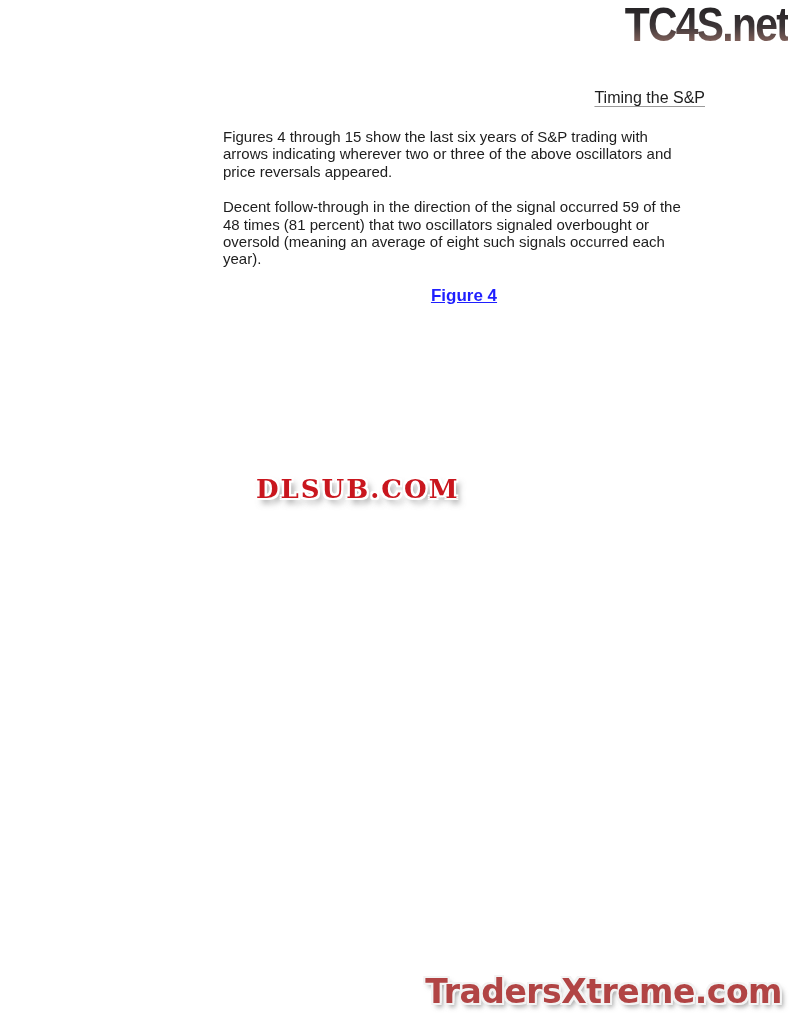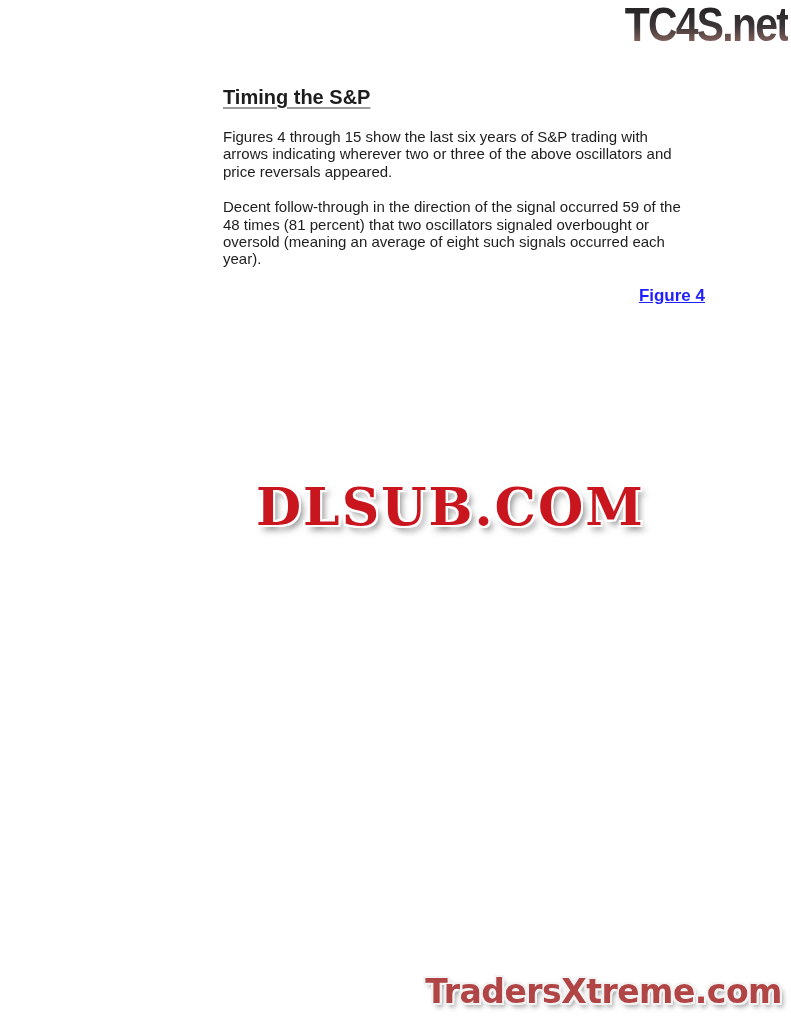--- a/index.html
+++ b/index.html
@@ -31,52 +31,52 @@
   
   .content {
     position: absolute;
     left: 223px; top: 88px;
     width: 482px;
     font-size: 15px;
     line-height: 17.4px;
     color: #1d1d1d;
   }
   .doc-title {
-    font-size: 20px;
-    font-weight: bold;
+    font-size: 16px;
+    font-weight: normal;
     line-height: 19px;
-    text-align: left;
+    text-align: right;
     margin: 0 0 21px 0;
   }
   .doc-title .underlined {
     text-decoration: underline;
     text-decoration-color: #9a9a9a;
     text-underline-offset: 3px;
   }
   .content p { margin: 0 18px 18px 0; }
 
   .figure-link-row {
-    text-align: right;
+    text-align: center;
     margin-top: 19px;
   }
   .figure-link {
     color: #1f1fff;
     font-weight: bold;
     font-size: 17px;
     text-decoration: underline;
     cursor: pointer;
   }
 
   
   .dlsub-logo {
     position: absolute;
-    left: 256px; top: 483px;
+    left: 256px; top: 465px;
     font-family: "DejaVu Serif", serif;
     font-weight: bold;
-    font-size: 52px;
+    font-size: 26px;
     line-height: 48px;
     letter-spacing: 2px;
     color: #c9161e;
     text-shadow:
       -2px -2px 0 #ffffff,  2px -2px 0 #ffffff,
       -2px  2px 0 #ffffff,  2px  2px 0 #ffffff,
       -2px  0   0 #ffffff,  2px  0   0 #ffffff,
        0   -2px 0 #ffffff,  0    2px 0 #ffffff,
        4px 5px 6px rgba(110,110,110,0.75);
   }

